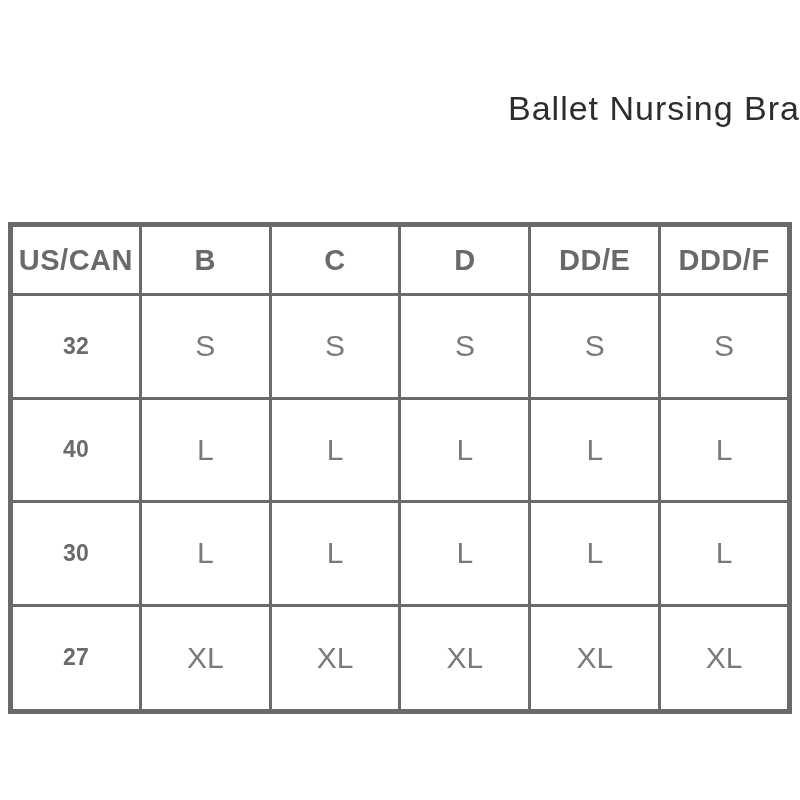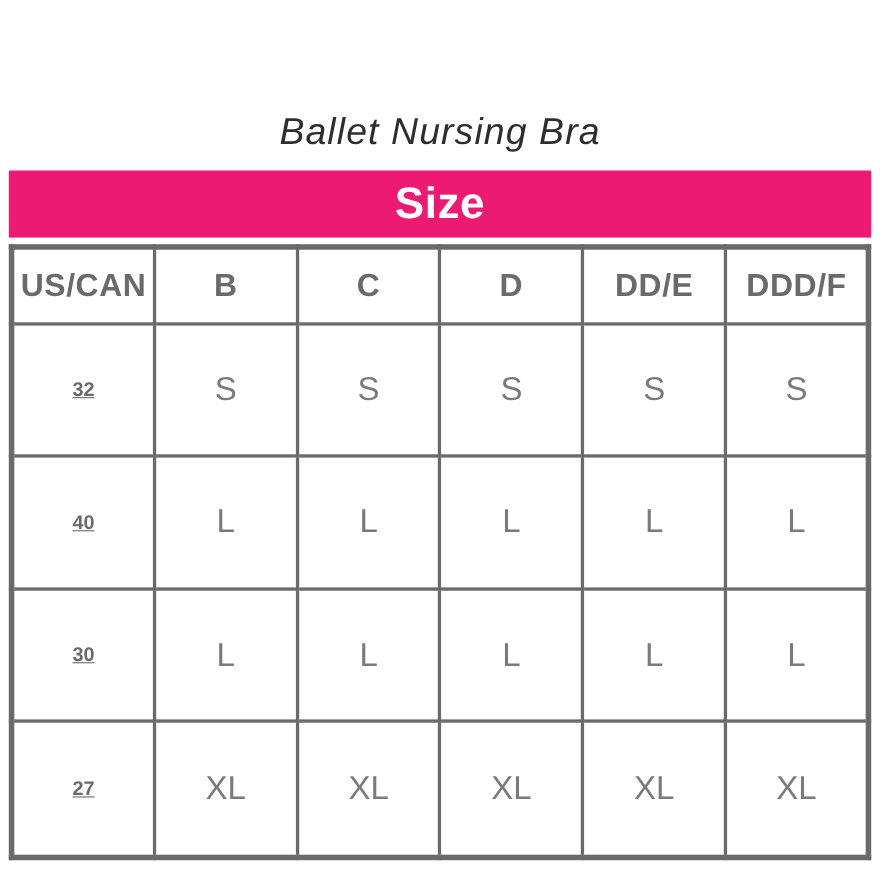--- a/index.html
+++ b/index.html
@@ -15,88 +15,83 @@
     width:800px;height:800px;
     background:#FFFFFF;
     font-family:"Liberation Sans","DejaVu Sans",sans-serif;
     position:relative;
     overflow:hidden;
   }
   .page{position:absolute;inset:0;}
   .title{
     position:absolute;
     top:89px;left:0;right:0;
-    margin:12px;
-    text-align:center;
+    margin:0;
+    text-align:right;
     font-size:34px;
     font-weight:300;
     letter-spacing:1px;
     color:var(--title-text);
-    font-style:italic;
   }
   .banner{
     position:absolute;
     top:155px;left:8px;right:8px;
     height:61px;
     background:var(--pink);
     display:flex;
     align-items:center;
     justify-content:center;
   }
   .banner span{
     color:var(--banner-text);
     font-size:40px;
     font-weight:700;
     letter-spacing:0.5px;
   }
   .size-table{
     position:absolute;
     top:222px;left:8px;
-    width:784px;height:560px;
+    width:784px;height:492px;
     border-collapse:collapse;
     table-layout:fixed;
     border:5px solid var(--border-gray);
   }
   .size-table th,
   .size-table td{
     border:3px solid var(--border-gray);
     text-align:center;
     vertical-align:middle;
     padding:0;
     background:#FFFFFF;
   }
   .size-table thead tr{height:70px;}
   .size-table th{
     font-size:29px;
     font-weight:700;
     letter-spacing:0.5px;
     color:var(--header-text);
   }
   .size-table td.band{
-    font-size:18px;
+    font-size:23px;
     font-weight:700;
     color:var(--header-text);
-    text-decoration:underline;
   }
   .size-table td.size{
     font-size:30px;
     font-weight:300;
     color:var(--cell-text);
   }
 </style>
 </head>
 <body>
 
 <div class="page">
 
   <h1 class="title">Ballet Nursing Bra</h1>
 
-  <div class="banner">
-    <span>Size</span>
-  </div>
 
   <table class="size-table">
     <thead>
         <tr>
           <th>US/CAN</th>
           <th>B</th>
           <th>C</th>
           <th>D</th>
           <th>DD/E</th>
           <th>DDD/F</th>

